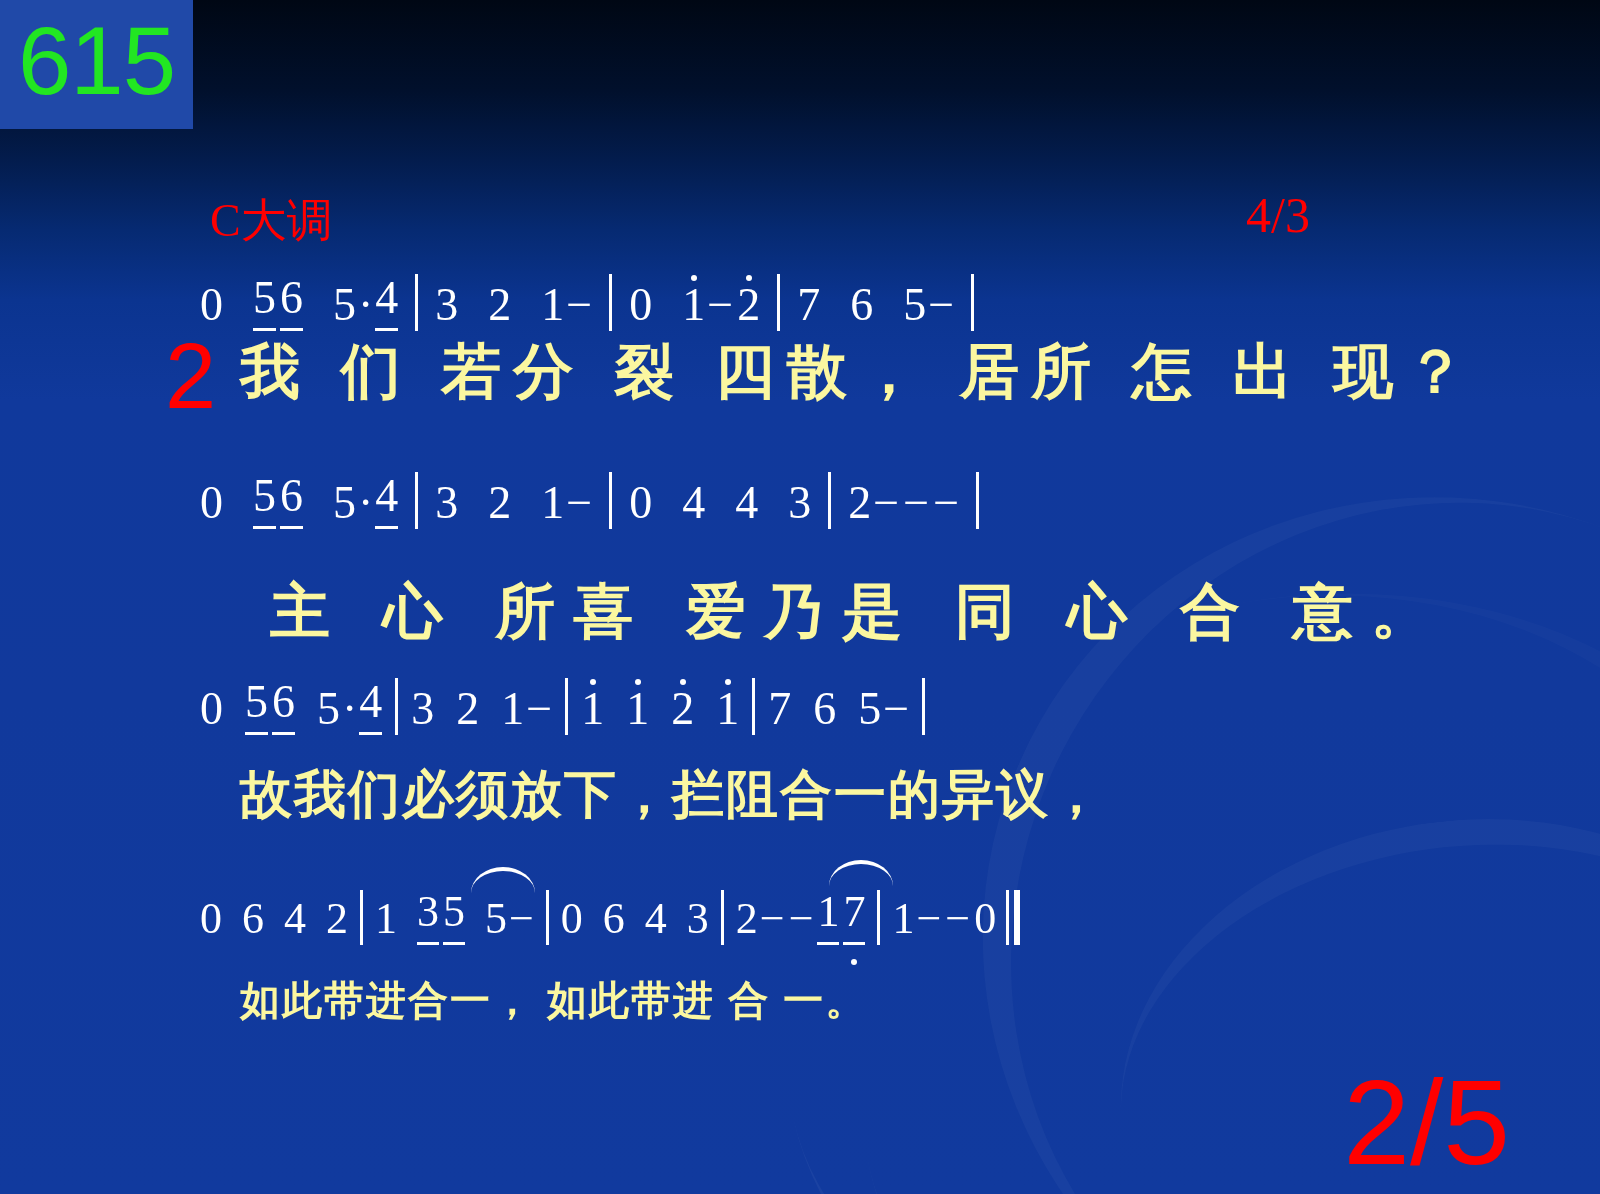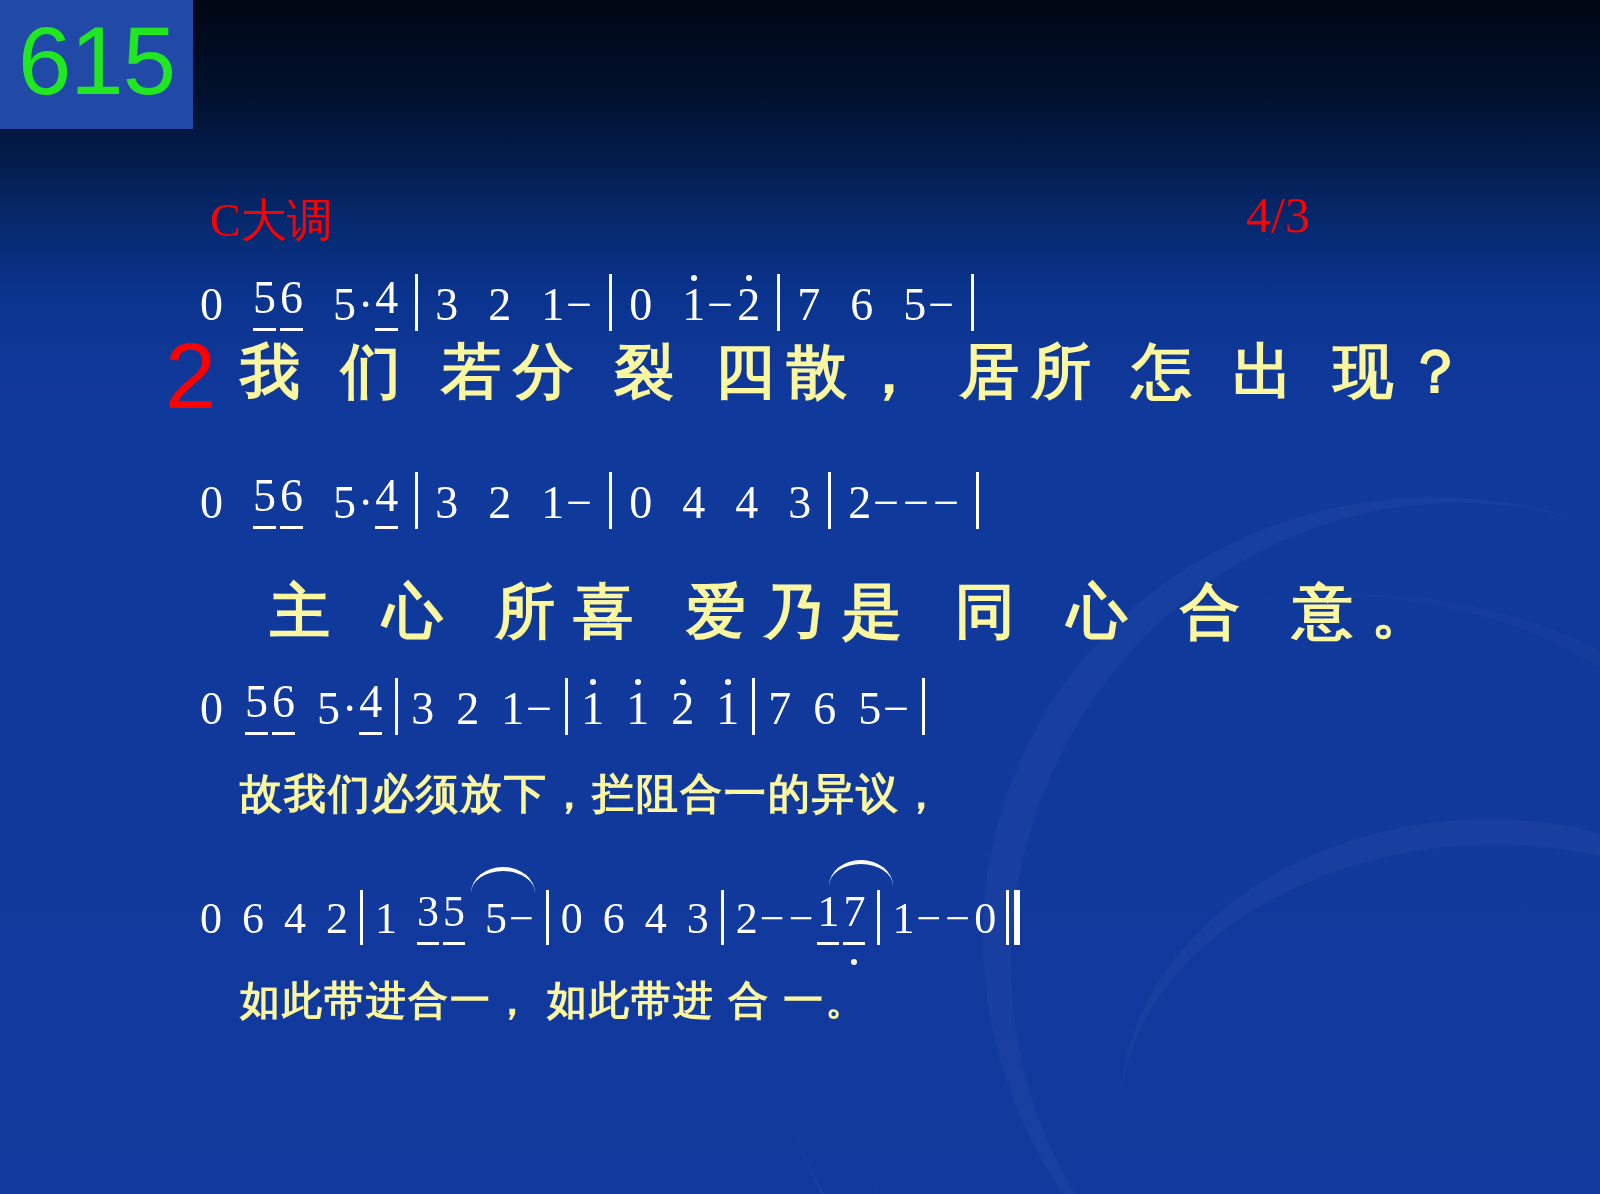--- a/index.html
+++ b/index.html
@@ -296,21 +296,21 @@
         <span class="sp" style="width: 22px;"></span>
         <span class="tokwrap"><span class="n"><span class="g">6</span></span></span>
         <span class="sp" style="width: 22px;"></span>
         <span class="tokwrap"><span class="n"><span class="g">5</span></span></span>
         <span class="sp" style="width: 2px;"></span>
         <span class="tokwrap"><span class="n"><span class="g">−</span></span></span>
         <span class="sp" style="width: 11px;"></span>
         <span class="bar" style="height: 57.5px;"></span>
         <span class="sp" style="width: 11px;"></span>
       </div>
-      <div class="lyrics" style="left: 240px; top: 762px; font-size: 42px; letter-spacing: 2px;">故我们必须放下，拦阻合一的异议，</div>
+      <div class="lyrics" style="left: 240px; top: 762px; font-size: 52px; letter-spacing: 2px;">故我们必须放下，拦阻合一的异议，</div>
       <div class="staff" style="left: 200px; top: 886px; font-size: 44px;">
         <span class="tokwrap"><span class="n"><span class="g">0</span></span></span>
         <span class="sp" style="width: 20px;"></span>
         <span class="tokwrap"><span class="n"><span class="g">6</span></span></span>
         <span class="sp" style="width: 20px;"></span>
         <span class="tokwrap"><span class="n"><span class="g">4</span></span></span>
         <span class="sp" style="width: 20px;"></span>
         <span class="tokwrap"><span class="n"><span class="g">2</span></span></span>
         <span class="sp" style="width: 10px;"></span>
         <span class="bar" style="height: 55px;"></span>
@@ -358,14 +358,15 @@
         <span class="tokwrap"><span class="n"><span class="g">0</span></span></span>
         <span class="sp" style="width: 10px;"></span>
         <span class="dblbar" style="height: 55px;">
           <i></i>
           <i></i>
         </span>
       </div>
       <div class="lyrics" style="left: 240px; top: 968px; font-size: 40px; letter-spacing: 2px;">如此带进合一，   如此带进  合  一。</div>
     </div>
 
+  <div id="pagenum">2/5</div>
 
 </div>
 
 </body></html>

